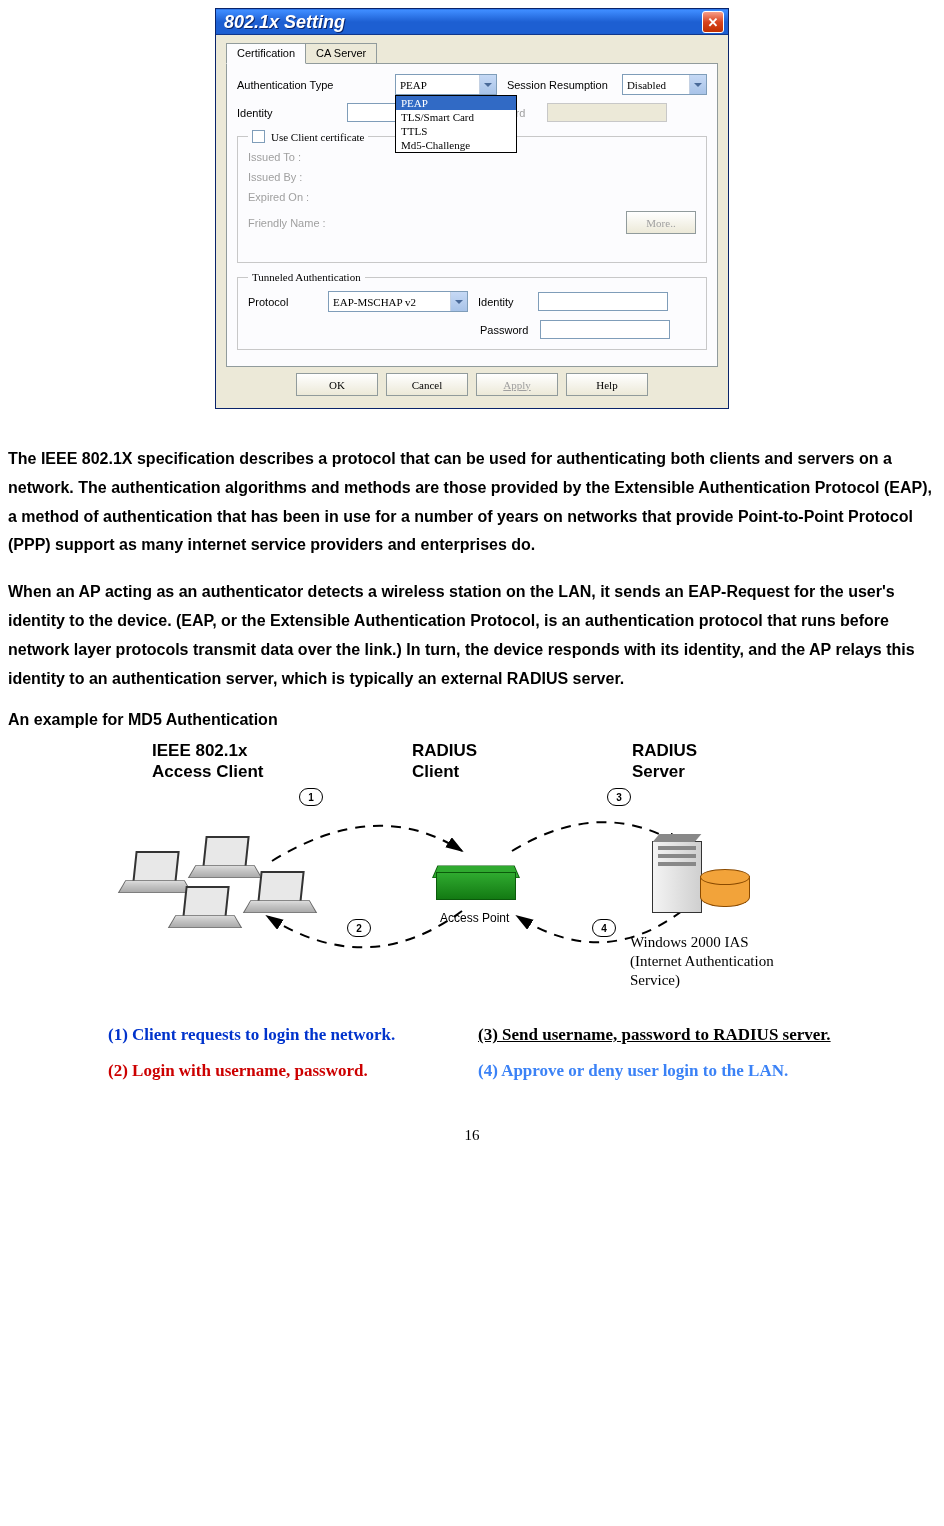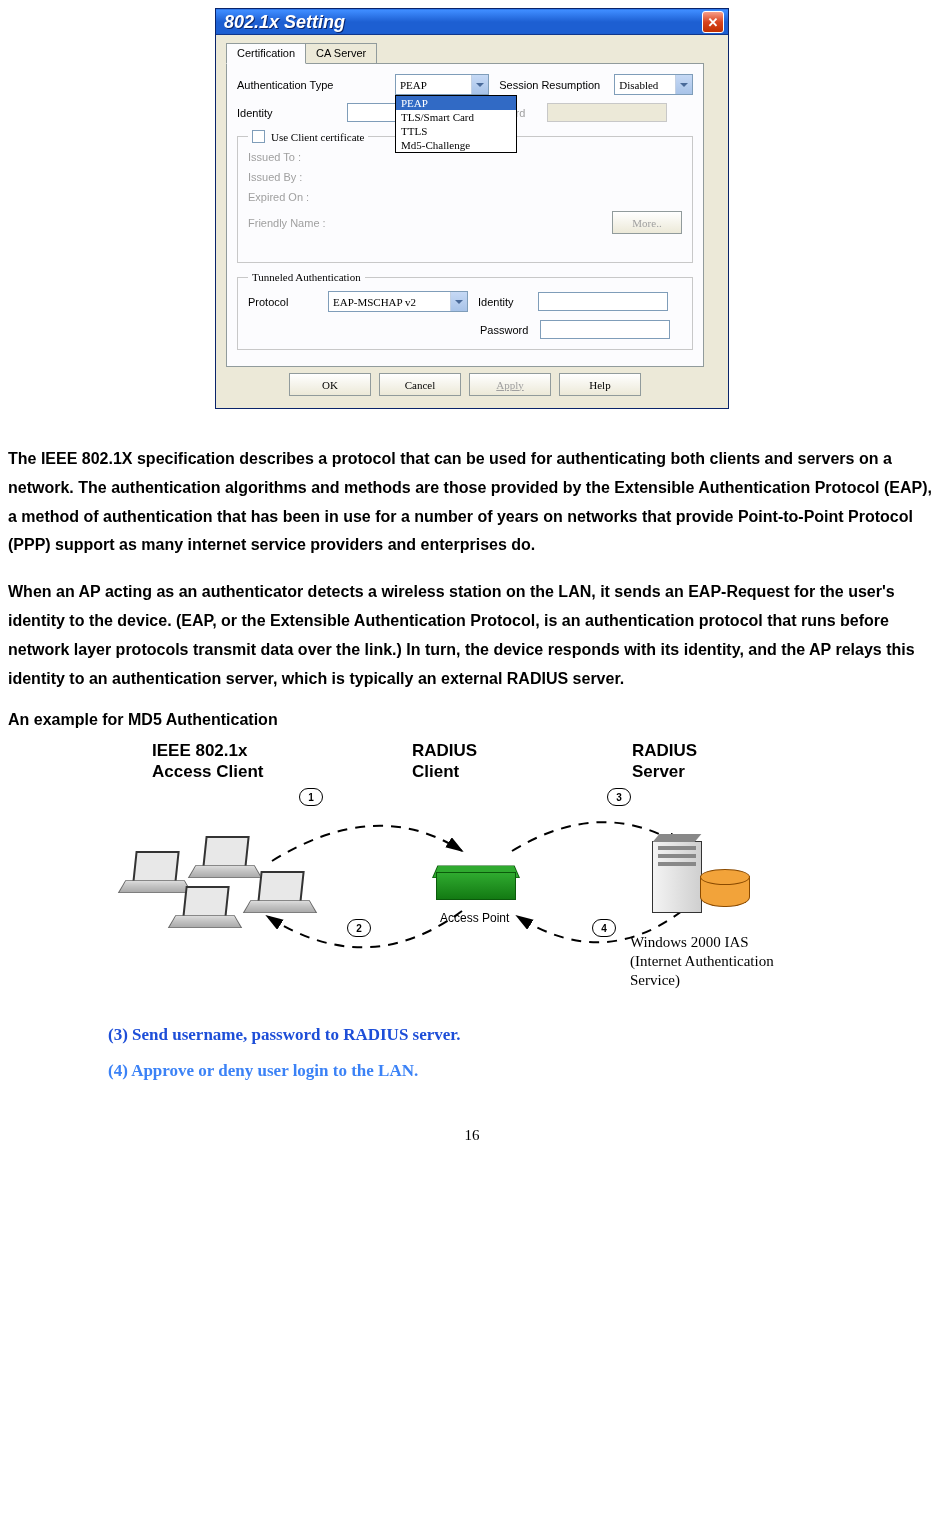--- a/index.html
+++ b/index.html
@@ -3,21 +3,21 @@
 <meta charset="utf-8">
 <style>
   html,body{margin:0;padding:0;background:#fff;font-family:Arial,Helvetica,sans-serif;color:#000;}
   .page{width:944px;margin:0 auto;padding:0 8px 40px 8px;box-sizing:border-box;}
   
   .dialog-wrap{display:flex;justify-content:center;padding-top:8px;}
   .dialog{width:512px;border:1px solid #0a246a;background:#ece9d8;font-family:Tahoma,Arial,sans-serif;font-size:11px;color:#000;}
   .titlebar{height:26px;background:linear-gradient(to bottom,#2a6fe0 0%,#3e8cff 6%,#1d5fd2 50%,#1d5fd2 94%,#0a246a 100%);display:flex;align-items:center;justify-content:space-between;padding:0 4px 0 8px;}
   .titlebar-title{color:#fff;font-weight:bold;font-style:italic;font-size:18px;text-shadow:1px 1px 0 #0a246a;}
   .close-btn{width:20px;height:20px;background:linear-gradient(to bottom,#f89e8a,#d9441f 50%,#c02f00);border:1px solid #fff;border-radius:3px;display:flex;align-items:center;justify-content:center;color:#fff;font-weight:bold;font-size:13px;line-height:1;}
-  .dialog-body{padding:6px 24px 10px 10px;}
+  .dialog-body{padding:6px 10px 10px 10px;}
   .tabs-row{display:flex;align-items:flex-end;height:22px;border-bottom:1px solid #919b9c;}
   .tab{padding:3px 10px 4px 10px;border:1px solid #919b9c;border-bottom:none;margin-right:-1px;background:#ece9d8;position:relative;}
   .tab.active{background:#fcfcfe;border-bottom:1px solid #fcfcfe;top:1px;}
   .tab-panel{border:1px solid #919b9c;border-top:none;background:#fcfcfe;padding:10px 10px 8px 10px;}
   .row{display:flex;align-items:center;margin-bottom:8px;}
   .lbl{min-width:110px;}
   .lbl2{min-width:115px;margin-left:10px;}
   .xp-input{height:19px;border:1px solid #7f9db9;background:#fff;box-sizing:border-box;padding:0 3px;font:11px Tahoma;}
   .xp-select{height:21px;border:1px solid #7f9db9;background:#fff;box-sizing:border-box;font:11px Tahoma;display:flex;align-items:center;justify-content:space-between;padding:0 0 0 4px;}
   .sel-arrow{width:16px;height:19px;border-left:1px solid #c4d1e3;background:linear-gradient(to bottom,#c6d9f5 0%,#a8c3e8 100%);display:flex;align-items:center;justify-content:center;}
@@ -55,21 +55,21 @@
   .db .cyl-top{position:absolute;left:0;top:0;width:48px;height:14px;border:1.2px solid #8a4a00;border-radius:50%;background:#f2a33a;}
   .db .cyl-body{position:absolute;left:0;top:7px;width:48px;height:30px;border:1.2px solid #8a4a00;border-top:none;border-radius:0 0 24px 24px/0 0 10px 10px;background:#f2a33a;}
   .ap-label{position:absolute;font:12px Arial;}
   .srv-note{position:absolute;font:15px "Times New Roman";line-height:1.25;}
   .steps-wrap{display:flex;justify-content:center;margin-top:4px;font-family:"Times New Roman",serif;font-size:17px;font-weight:bold;}
   .steps-cols{display:flex;width:740px;}
   .stepcol{flex:1;padding:0 6px;}
   .step{margin:0 0 16px 0;padding-left:28px;text-indent:-28px;}
   .c-blue{color:#0033cc;}
   .c-red{color:#cc0000;}
-  .c-green{color:#1d4ed8;}
+  .c-green{color:#000000;text-decoration:underline;}
   .c-olive{color:#3b82f6;}
   .pagenum{text-align:center;font:15px "Times New Roman";margin-top:30px;}
 </style>
 </head>
 <body>
 
 <div class="page">
 
   <div class="dialog-wrap">
     <div class="dialog">
@@ -236,20 +236,24 @@
 
       <div class="srv-note" style="left:538px;top:192px;white-space:pre-line;">Windows 2000 IAS
 (Internet Authentication
  Service)</div>
     </div>
   </div>
 
   <div class="steps-wrap">
     <div class="steps-cols">
       <div class="stepcol">
+        <div class="step c-blue">(1) Client requests to login the network.</div>
+        <div class="step c-red">(2) Login with username, password.</div>
+      </div>
+      <div class="stepcol">
         <div class="step c-green">(3) Send username, password to RADIUS server.</div>
         <div class="step c-olive">(4) Approve or deny user login to the LAN.</div>
       </div>
     </div>
   </div>
 
   <div class="pagenum">16</div>
 
 </div>
 

